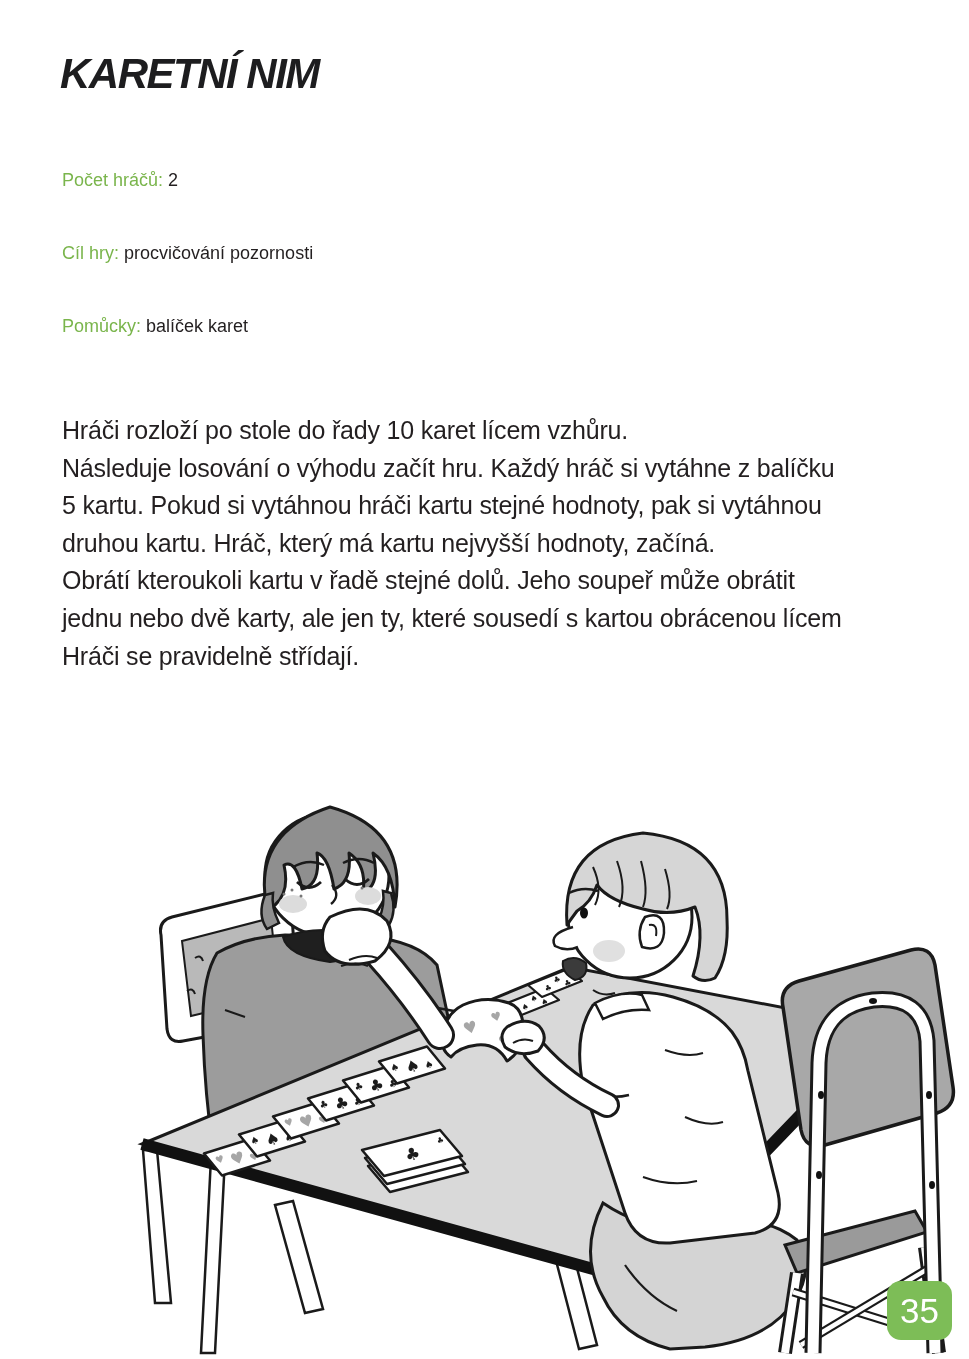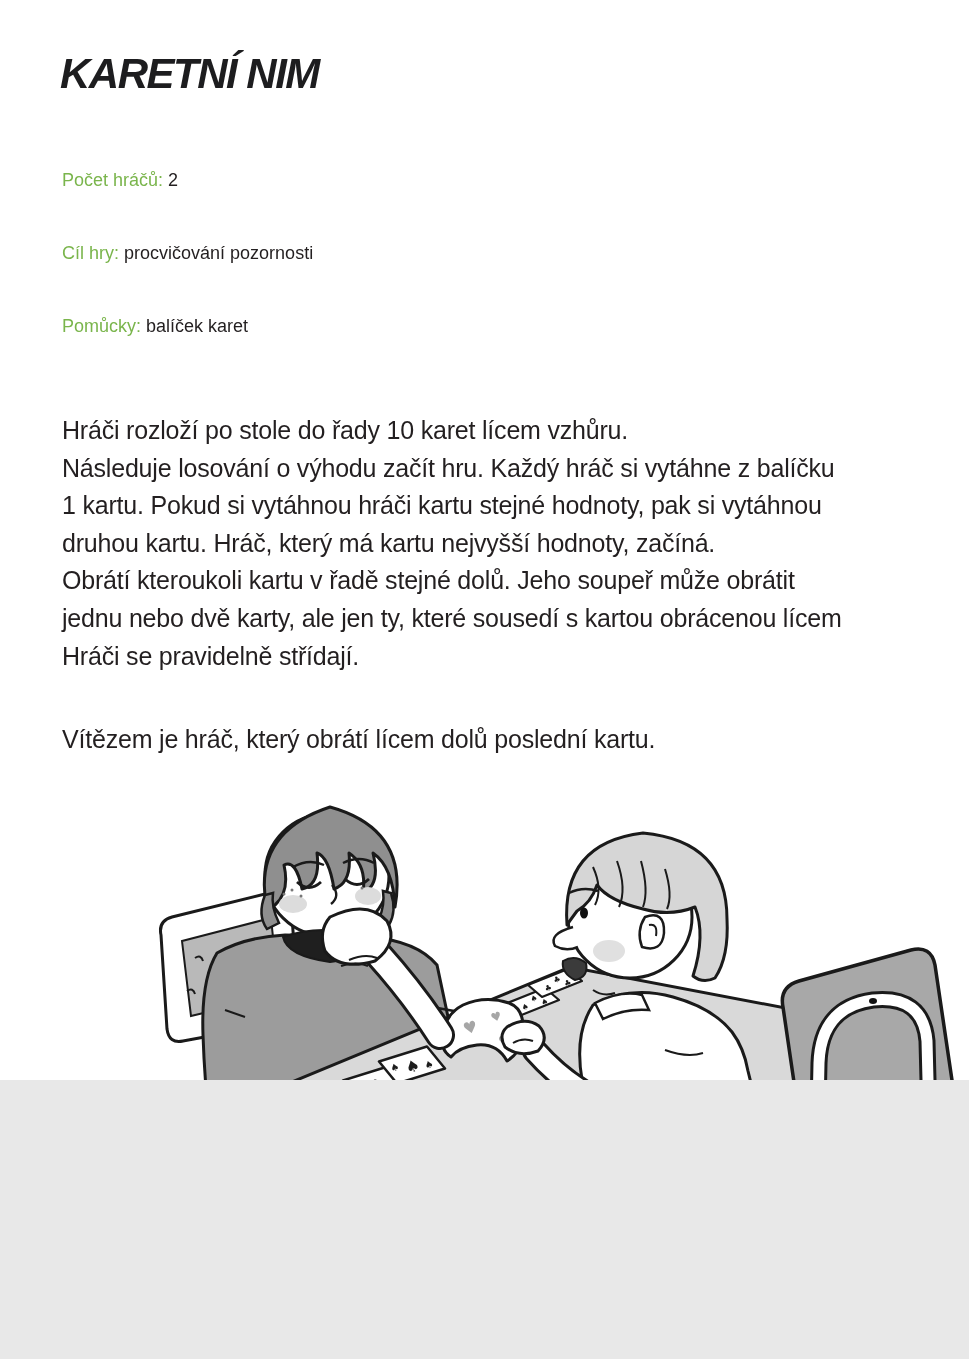--- a/index.html
+++ b/index.html
@@ -1,17 +1,17 @@
 <!DOCTYPE html>
 <html><head>
 <meta charset="utf-8">
 <style>
   html,body{margin:0;padding:0;background:#e8e8e8;}
   .page{
-    position:relative;width:969px;height:1080px;background:#ffffff;
+    position:relative;width:969px;height:1359px;background:#ffffff;
     font-family:"Liberation Sans",sans-serif;color:#231f20;overflow:hidden;
     margin:0 auto;
   }
   .abs{position:absolute;}
   #title{
     top:50px;left:60px;
     font-size:42px;font-weight:700;font-style:italic;
     letter-spacing:-1.5px;color:#1d1d1f;white-space:nowrap;
   }
   .meta-line{left:62px;font-size:18px;white-space:nowrap;}
@@ -51,28 +51,27 @@
   </div>
 
   <div id="equip" class="abs meta-line">
     <span class="meta-label">Pomůcky:</span>
     <span class="meta-value">balíček karet</span>
   </div>
 
   <div id="rules" class="abs">
     <div class="tline">Hráči rozloží po stole do řady 10 karet lícem vzhůru.</div>
     <div class="tline">Následuje losování o výhodu začít hru. Každý hráč si vytáhne z balíčku</div>
-    <div class="tline">1 kartu. Pokud si vytáhnou hráči kartu stejné hodnoty, pak si vytáhnou</div>
+    <div class="tline">5 kartu. Pokud si vytáhnou hráči kartu stejné hodnoty, pak si vytáhnou</div>
     <div class="tline">druhou kartu. Hráč, který má kartu nejvyšší hodnoty, začíná.</div>
     <div class="tline">Obrátí kteroukoli kartu v řadě stejné dolů. Jeho soupeř může obrátit</div>
     <div class="tline">jednu nebo dvě karty, ale jen ty, které sousedí s kartou obrácenou lícem</div>
     <div class="tline">Hráči se pravidelně střídají.</div>
   </div>
 
-  <div id="winner" class="abs">Vítězem je hráč, který obrátí lícem dolů poslední kartu.</div>
 
   <svg id="illu" class="abs" viewBox="0 0 840 560" xmlns="http://www.w3.org/2000/svg">
 
     <g>
       <path d="M36,140 Q33,126 47,122 L148,97 Q163,93 166,107 L173,208 Q175,223 160,227 L58,246 Q44,249 42,234 Z" fill="#ffffff" stroke="#1a1a1a" stroke-width="3"></path>
       <path d="M57,146 L146,123 L154,200 L66,221 Z" fill="#b9b9b9" stroke="#1a1a1a" stroke-width="2"></path>
       <path d="M70,163 q6,-4 8,3" fill="none" stroke="#1a1a1a" stroke-width="2"></path>
       <path d="M62,196 q6,-4 8,3" fill="none" stroke="#1a1a1a" stroke-width="2"></path>
       <path d="M92,246 L106,245 L90,558 L76,558 Z" fill="#ffffff" stroke="#1a1a1a" stroke-width="2.5"></path>
     </g>

